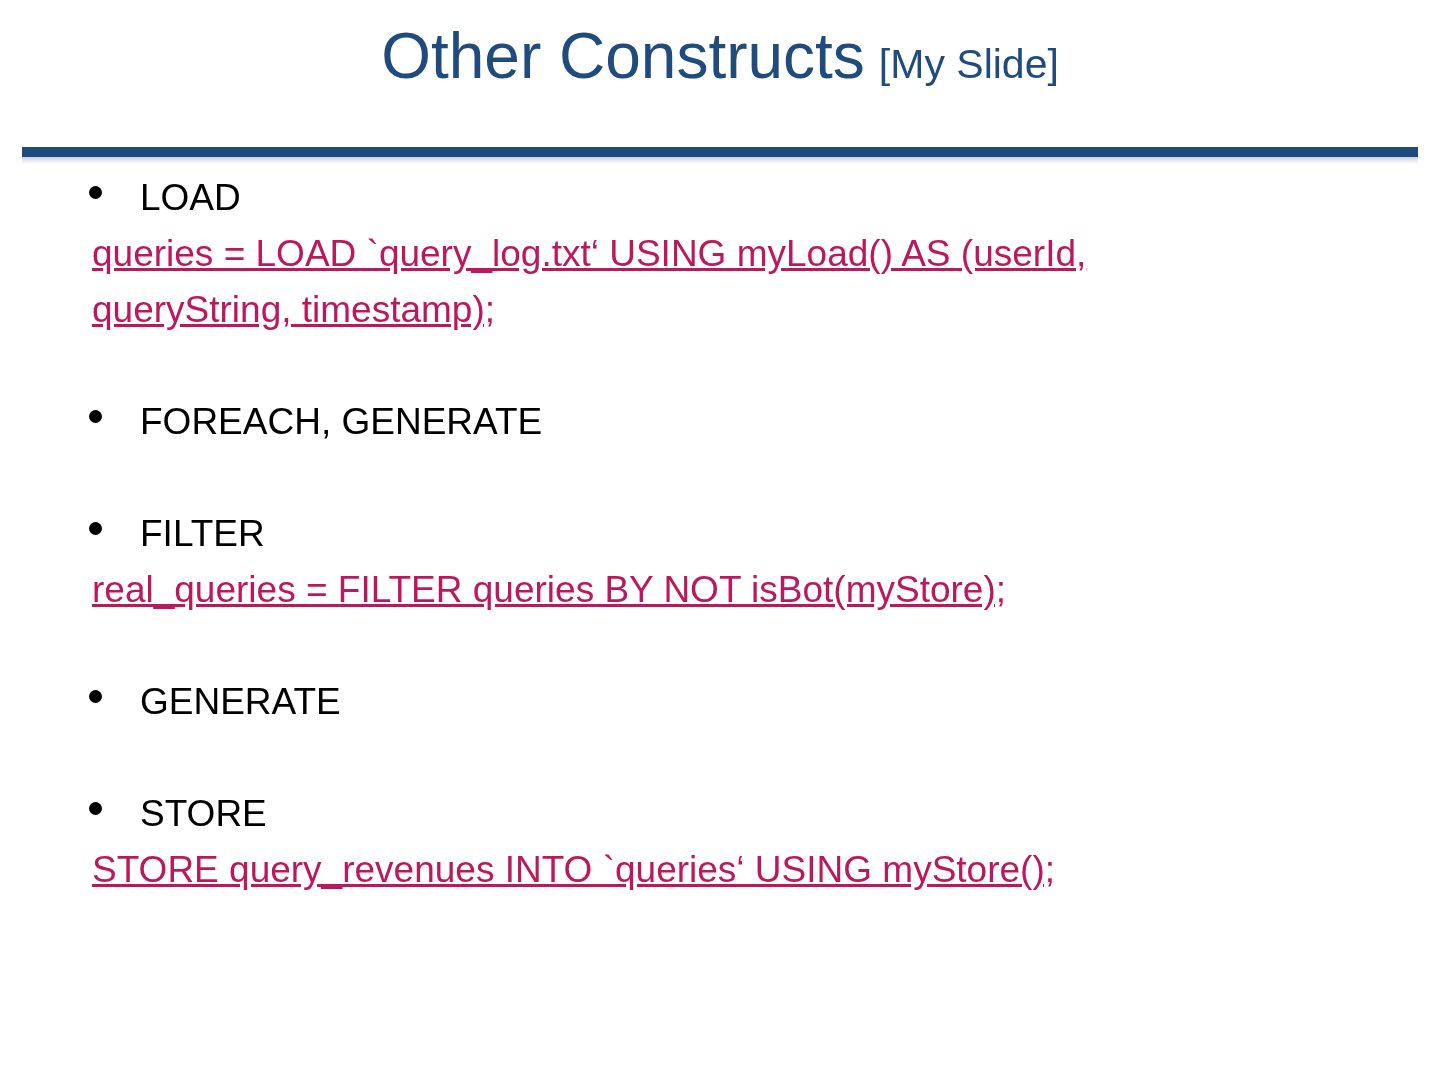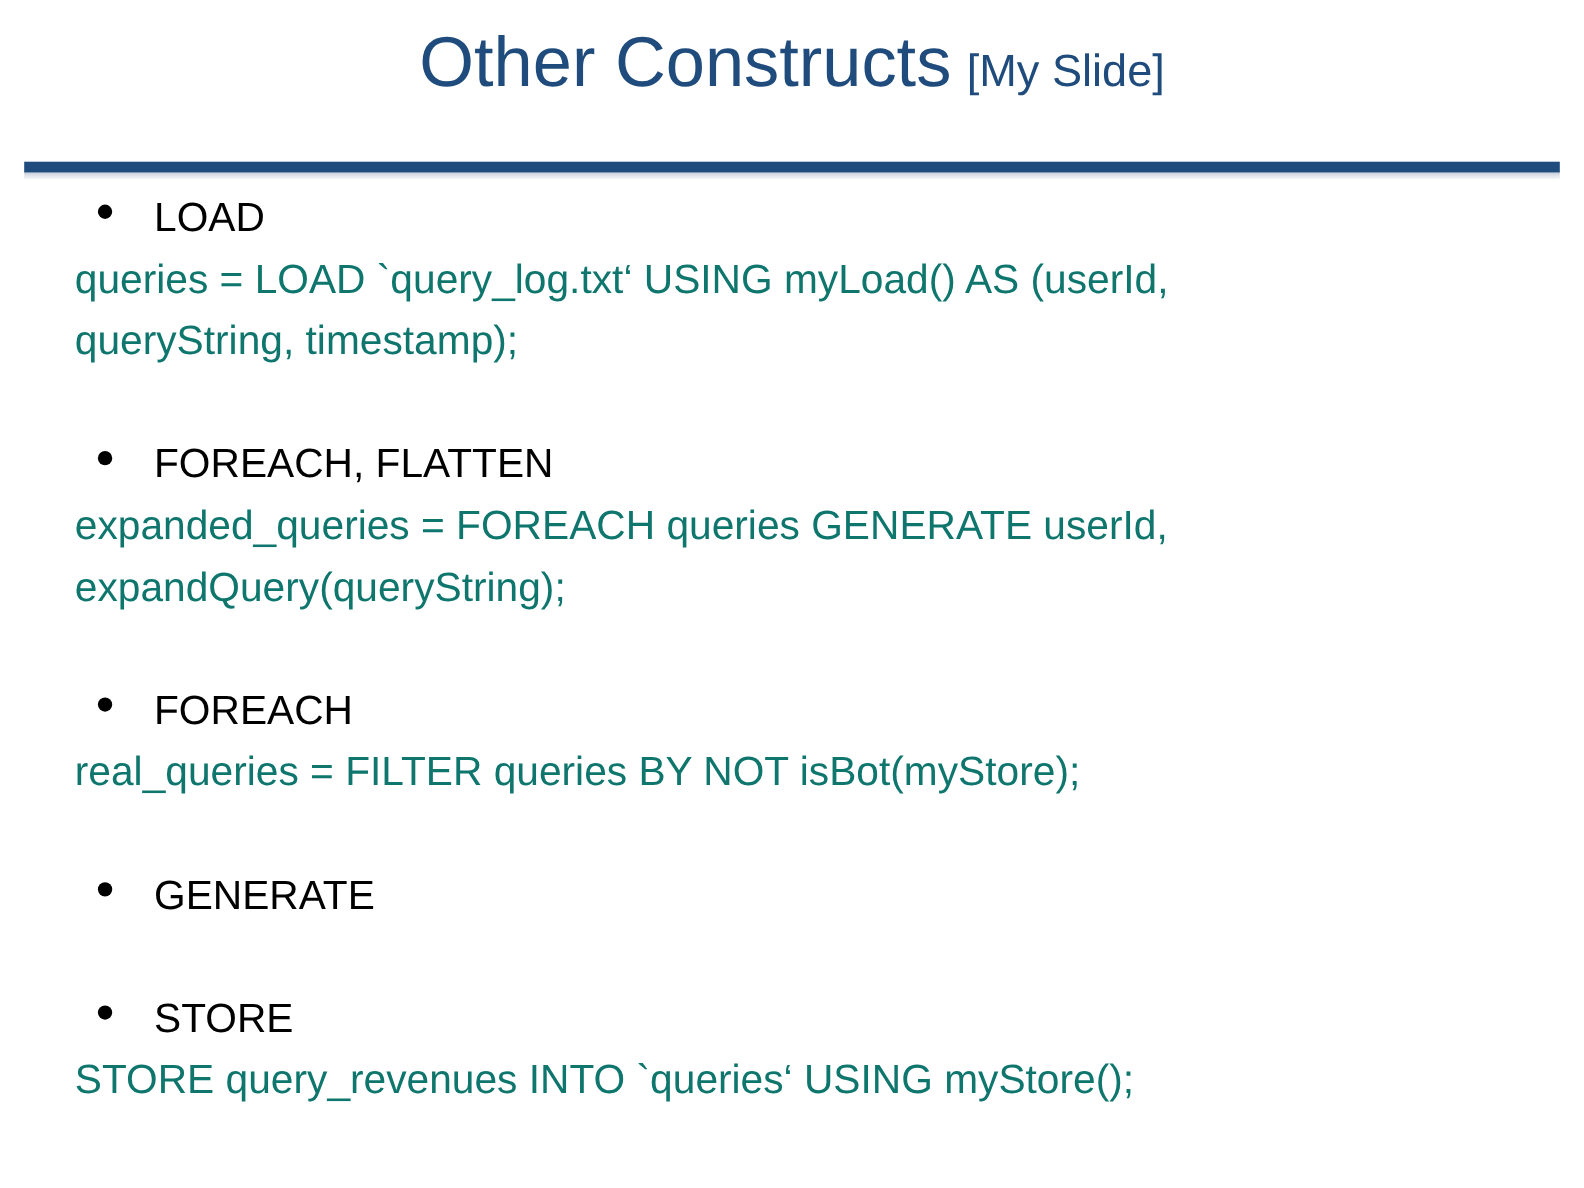--- a/index.html
+++ b/index.html
@@ -95,25 +95,26 @@
     border-radius: 50%;
   }
   .bullet-label {
     font-size: 37px;
     line-height: 56px;
     color: #000000;
     white-space: nowrap;
   }
 
   .detail {
-    padding-left: 68px;
+    padding-left: 92px;
     padding-right: 230px;
     font-size: 37px;
     line-height: 56px;
-    color: #0f766e;
+    color: #be185d;
+    text-decoration: underline;
   }
 </style>
 </head>
 <body>
 
 <div class="slide">
 
   <div class="title-block">
     <span class="title-main">Other Constructs</span><span class="title-suffix">[My Slide]</span>
   </div>
@@ -127,29 +128,28 @@
       <div class="bullet-row">
         <span class="bullet-dot"></span>
         <span class="bullet-label">LOAD</span>
       </div>
       <div class="detail">queries = LOAD `query_log.txt‘ USING myLoad() AS (userId, queryString, timestamp);</div>
     </div>
 
     <div class="group">
       <div class="bullet-row">
         <span class="bullet-dot"></span>
-        <span class="bullet-label">FOREACH, FLATTEN</span>
+        <span class="bullet-label">FOREACH, GENERATE</span>
       </div>
-      <div class="detail">expanded_queries = FOREACH queries GENERATE userId, expandQuery(queryString);</div>
     </div>
 
     <div class="group">
       <div class="bullet-row">
         <span class="bullet-dot"></span>
-        <span class="bullet-label">FOREACH</span>
+        <span class="bullet-label">FILTER</span>
       </div>
       <div class="detail">real_queries = FILTER queries BY NOT isBot(myStore);</div>
     </div>
 
     <div class="group">
       <div class="bullet-row">
         <span class="bullet-dot"></span>
         <span class="bullet-label">GENERATE</span>
       </div>
     </div>

